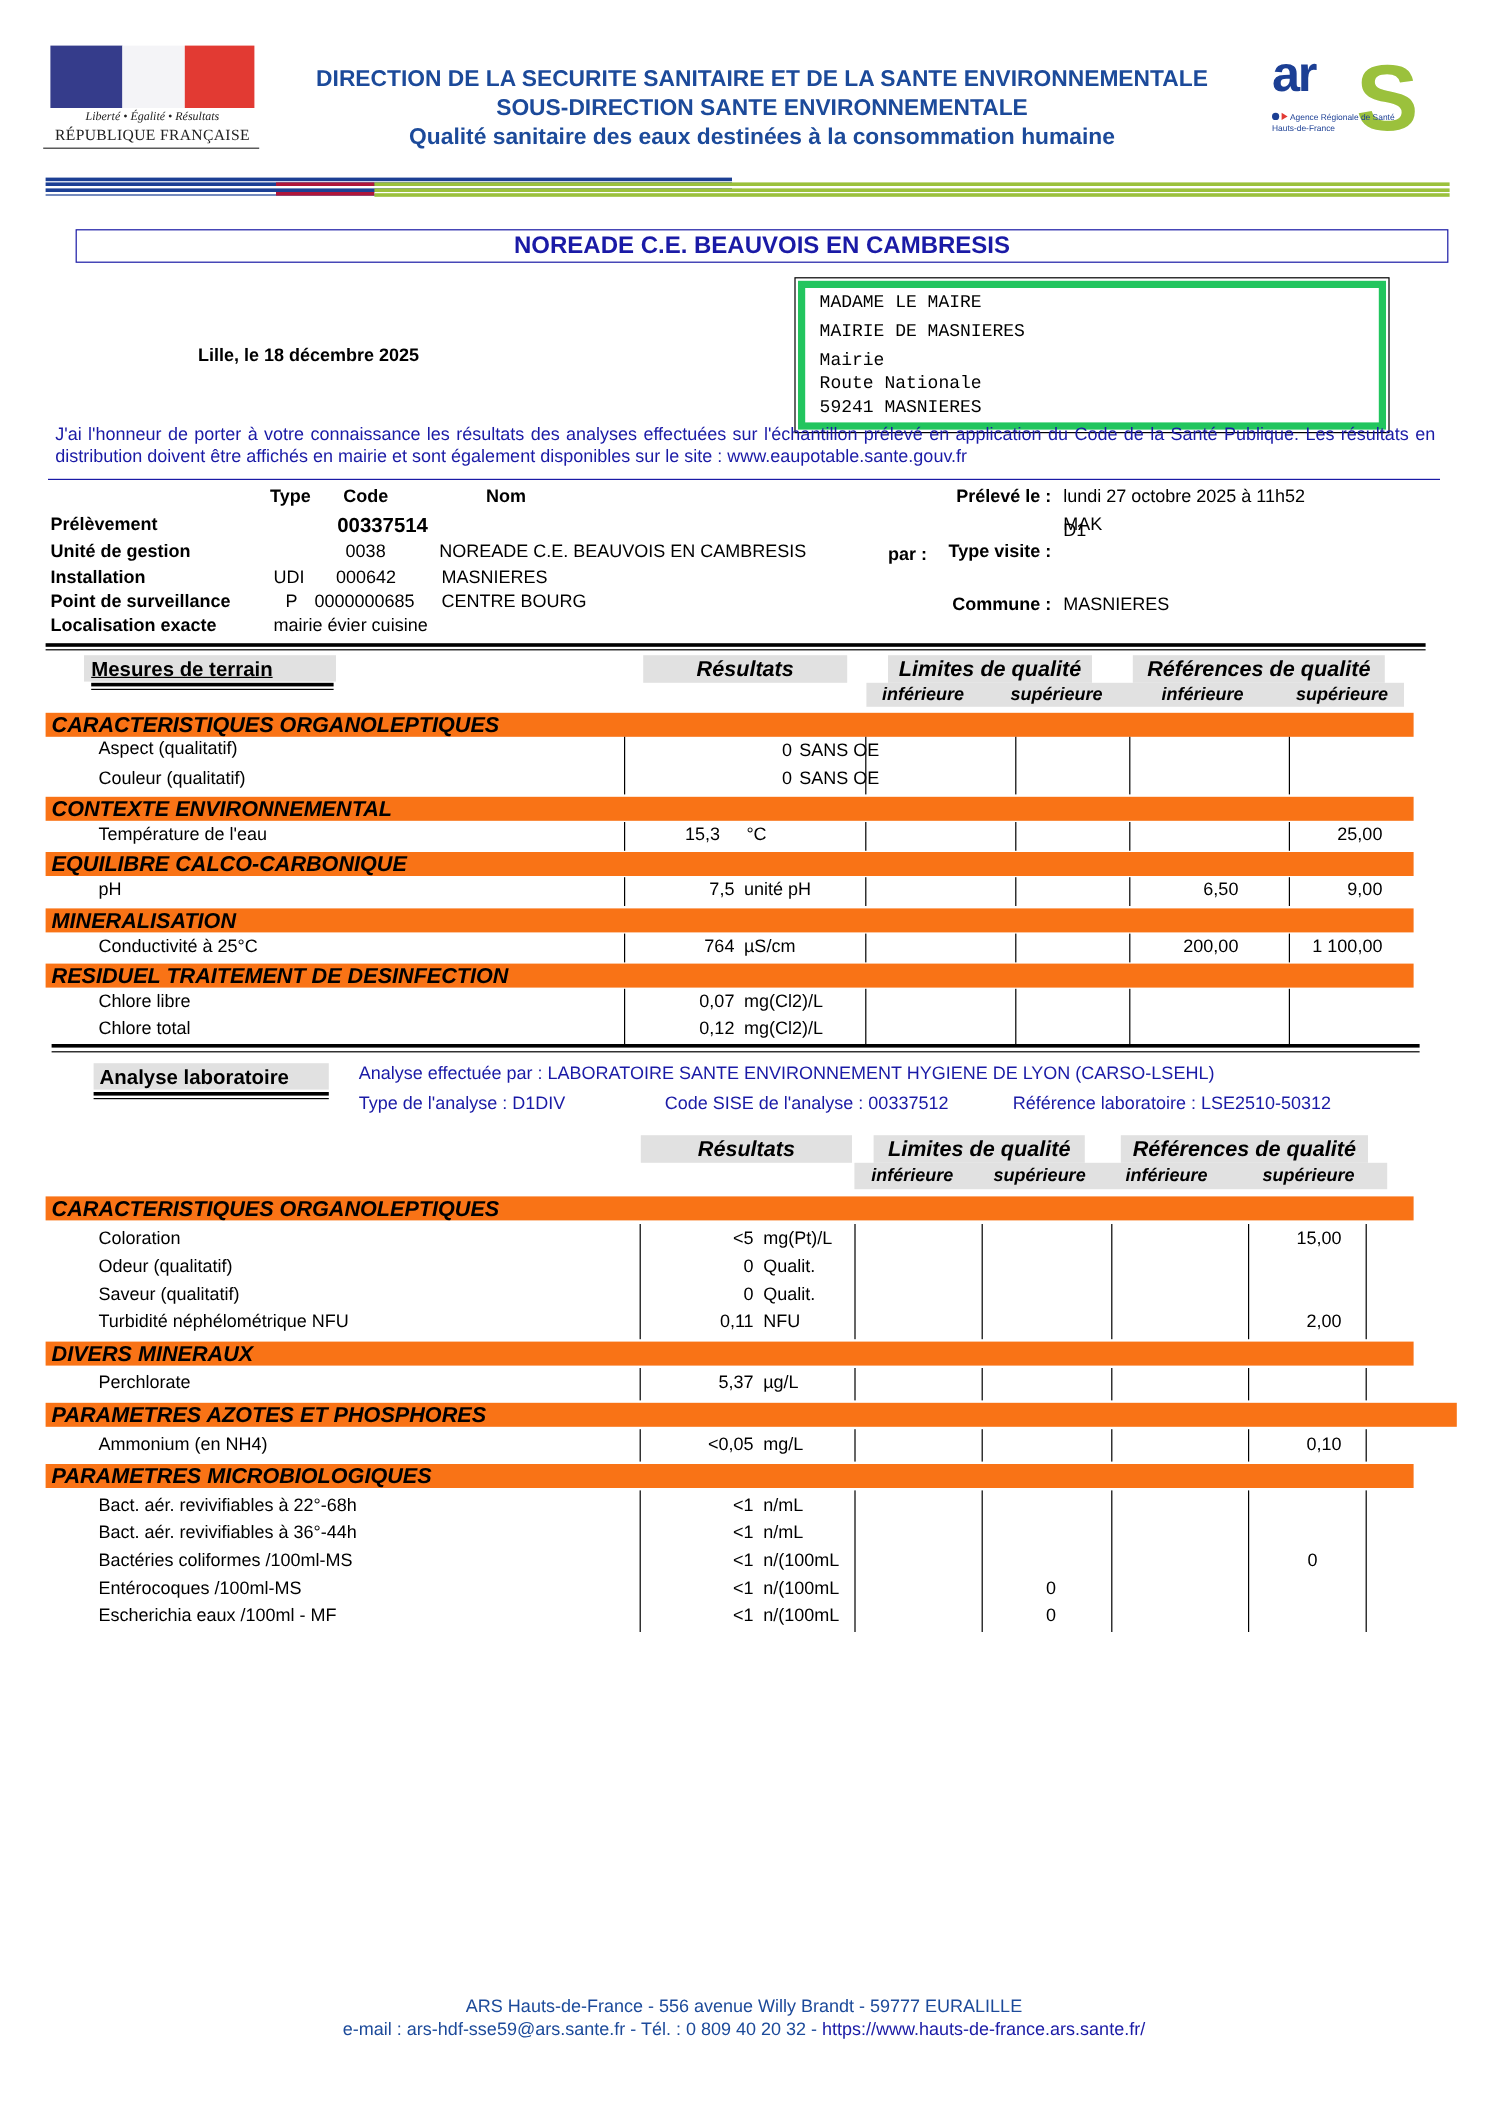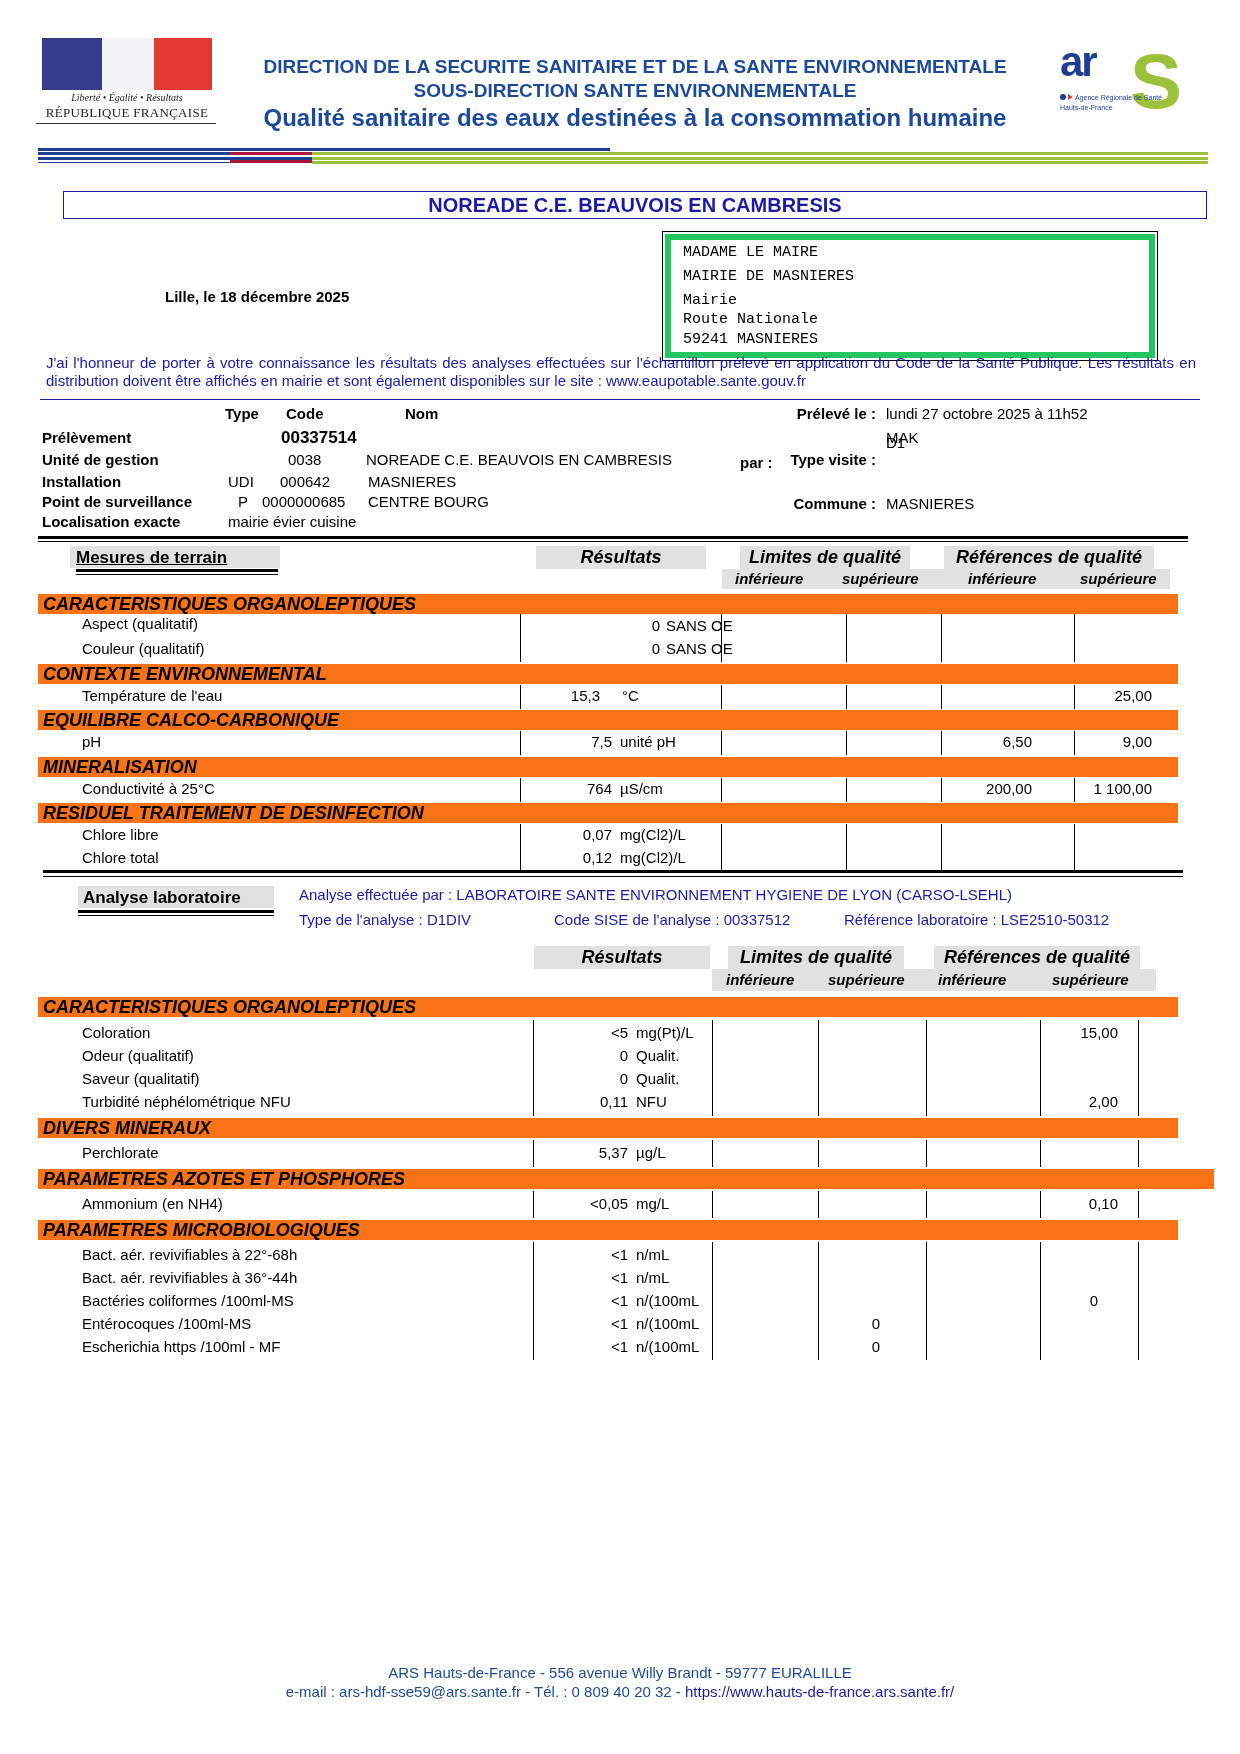--- a/index.html
+++ b/index.html
@@ -12,21 +12,21 @@
   .rf-flag .b { width: 60px; background: #353c8b; }
   .rf-flag .w { width: 52px; background: #f4f4f7; }
   .rf-flag .r { flex: 1; background: #e23a33; }
   .rf-motto { position: absolute; left: 0; top: 54px; width: 170px; font-family: "Liberation Serif", serif; font-style: italic; font-size: 10px; text-align: center; color: #222; }
   .rf-name { position: absolute; left: 0; top: 67px; width: 170px; font-family: "Liberation Serif", serif; font-size: 13px; text-align: center; letter-spacing: 0.3px; color: #222; }
   .rf-underline { left: 36px; top: 123px; width: 180px; height: 1px; background: #333; }
 
   .hdr-title { left: 220px; width: 830px; text-align: center; font-weight: bold; color: #1c4a9a; }
   .hdr1 { top: 56px; font-size: 19px; }
   .hdr2 { top: 80px; font-size: 19px; }
-  .hdr3 { top: 104px; font-size: 24px; }
+  .hdr3 { top: 104px; font-size: 19px; }
 
   .ars-logo { left: 1060px; top: 50px; width: 120px; height: 76px; }
   .ars-logo .ar { position: absolute; left: 0; top: -12px; font-size: 42px; font-weight: bold; color: #1c3f94; letter-spacing: -2px; }
   .ars-logo .s { position: absolute; left: 70px; top: -14px; font-size: 78px; color: #9bc13c; font-weight: bold; }
   .ars-logo .sub1 { position: absolute; left: 0; top: 44px; font-size: 7px; color: #1c3f94; white-space: nowrap; }
   .ars-logo .sub2 { position: absolute; left: 0; top: 54px; font-size: 7px; color: #1c3f94; white-space: nowrap; }
   .dot-b { display: inline-block; width: 6px; height: 6px; border-radius: 50%; background: #1c3f94; }
   .dot-r { display: inline-block; width: 0; height: 0; border-top: 3px solid transparent; border-bottom: 3px solid transparent; border-left: 5px solid #e23a33; margin-right: 2px; }
 
   .stripes { left: 38px; top: 148px; width: 1170px; height: 16px; }
@@ -316,21 +316,21 @@
 <div class="abs param" style="left:82px; top:1292px;">Bactéries coliformes /100ml-MS</div>
 <div class="abs res" style="left:560px; width:68px; top:1292px;">&lt;1</div>
 <div class="abs unit" style="left:636px; top:1292px;">n/(100mL</div>
 <div class="abs lim" style="left:1050px; width:48px; top:1292px;">0</div>
 
 <div class="abs param" style="left:82px; top:1315px;">Entérocoques /100ml-MS</div>
 <div class="abs res" style="left:560px; width:68px; top:1315px;">&lt;1</div>
 <div class="abs unit" style="left:636px; top:1315px;">n/(100mL</div>
 <div class="abs lim" style="left:840px; width:40px; top:1315px;">0</div>
 
-<div class="abs param" style="left:82px; top:1338px;">Escherichia https /100ml - MF</div>
+<div class="abs param" style="left:82px; top:1338px;">Escherichia eaux /100ml - MF</div>
 <div class="abs res" style="left:560px; width:68px; top:1338px;">&lt;1</div>
 <div class="abs unit" style="left:636px; top:1338px;">n/(100mL</div>
 <div class="abs lim" style="left:840px; width:40px; top:1338px;">0</div>
 
 <div class="abs vline" style="left:533px; top:1020px; height:96px;"></div>
 <div class="abs vline" style="left:712px; top:1020px; height:96px;"></div>
 <div class="abs vline" style="left:818px; top:1020px; height:96px;"></div>
 <div class="abs vline" style="left:926px; top:1020px; height:96px;"></div>
 <div class="abs vline" style="left:1040px; top:1020px; height:96px;"></div>
 <div class="abs vline" style="left:1138px; top:1020px; height:96px;"></div>

